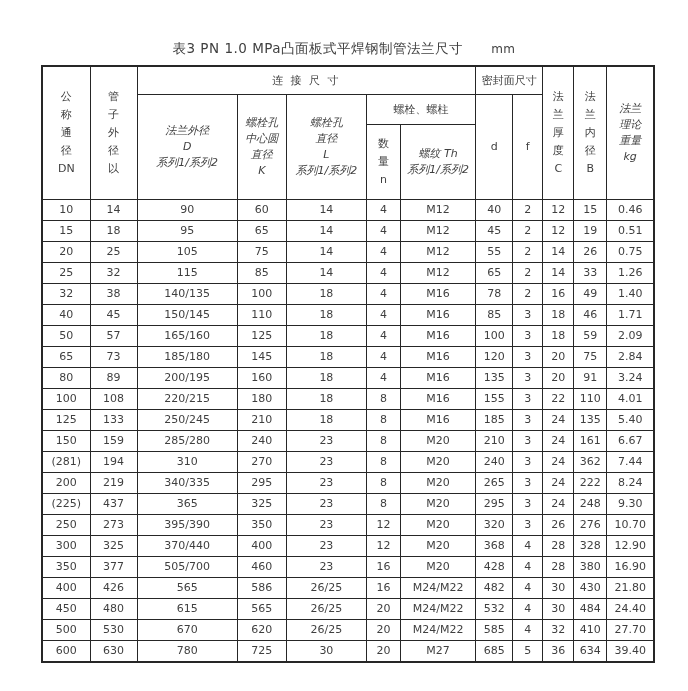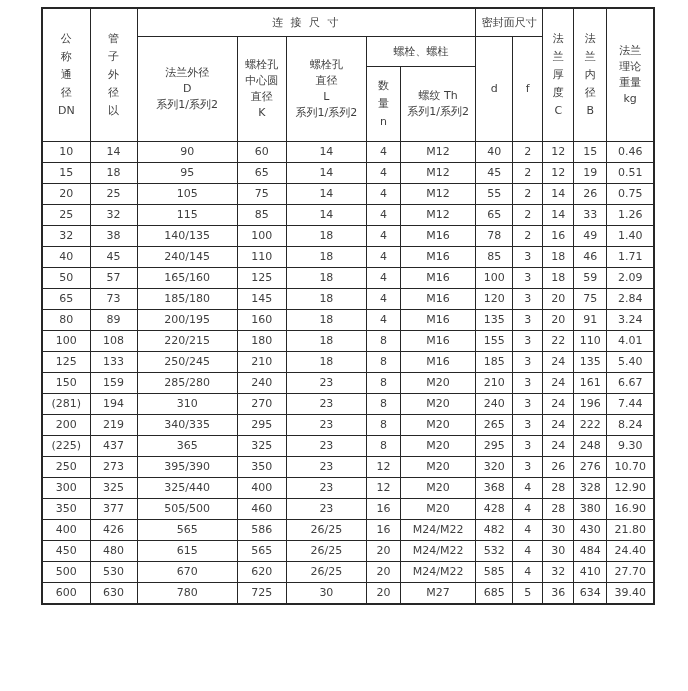--- a/index.html
+++ b/index.html
@@ -51,35 +51,39 @@
   thead tr.hr1 { height: 28px; }
   thead tr.hr2 { height: 30px; }
   thead tr.hr3 { height: 75px; }
   th.v {
     white-space: pre-line;
     line-height: 18px;
   }
   th.ml {
     white-space: pre-line;
     line-height: 16px;
+    font-style: italic;
   }
   th.grp {
     letter-spacing: 2px;
   }
   tbody td {
     height: 20px;
     line-height: 20px;
     white-space: nowrap;
   }
 </style>
 </head>
 <body>
 
 <div class="page">
 
+  <div class="title-row">
+    <span>表3 PN 1.0 MPa凸面板式平焊钢制管法兰尺寸</span><span class="title-unit">mm</span>
+  </div>
 
   <table class="flange-table">
     <colgroup>
       <col style="width:48px">
         <col style="width:47px">
         <col style="width:100px">
       <col style="width:49px">
         <col style="width:80px">
         <col style="width:34px">
       <col style="width:75px">
@@ -209,21 +213,21 @@
           <td>M16</td>
           <td>78</td>
           <td>2</td>
           <td>16</td>
           <td>49</td>
           <td>1.40</td>
         </tr>
         <tr>
           <td>40</td>
           <td>45</td>
-          <td>240/145</td>
+          <td>150/145</td>
           <td>110</td>
           <td>18</td>
           <td>4</td>
           <td>M16</td>
           <td>85</td>
           <td>3</td>
           <td>18</td>
           <td>46</td>
           <td>1.71</td>
         </tr>
@@ -315,21 +319,21 @@
           <td>(281)</td>
           <td>194</td>
           <td>310</td>
           <td>270</td>
           <td>23</td>
           <td>8</td>
           <td>M20</td>
           <td>240</td>
           <td>3</td>
           <td>24</td>
-          <td>196</td>
+          <td>362</td>
           <td>7.44</td>
         </tr>
         <tr>
           <td>200</td>
           <td>219</td>
           <td>340/335</td>
           <td>295</td>
           <td>23</td>
           <td>8</td>
           <td>M20</td>
@@ -363,35 +367,35 @@
           <td>M20</td>
           <td>320</td>
           <td>3</td>
           <td>26</td>
           <td>276</td>
           <td>10.70</td>
         </tr>
         <tr>
           <td>300</td>
           <td>325</td>
-          <td>325/440</td>
+          <td>370/440</td>
           <td>400</td>
           <td>23</td>
           <td>12</td>
           <td>M20</td>
           <td>368</td>
           <td>4</td>
           <td>28</td>
           <td>328</td>
           <td>12.90</td>
         </tr>
         <tr>
           <td>350</td>
           <td>377</td>
-          <td>505/500</td>
+          <td>505/700</td>
           <td>460</td>
           <td>23</td>
           <td>16</td>
           <td>M20</td>
           <td>428</td>
           <td>4</td>
           <td>28</td>
           <td>380</td>
           <td>16.90</td>
         </tr>

